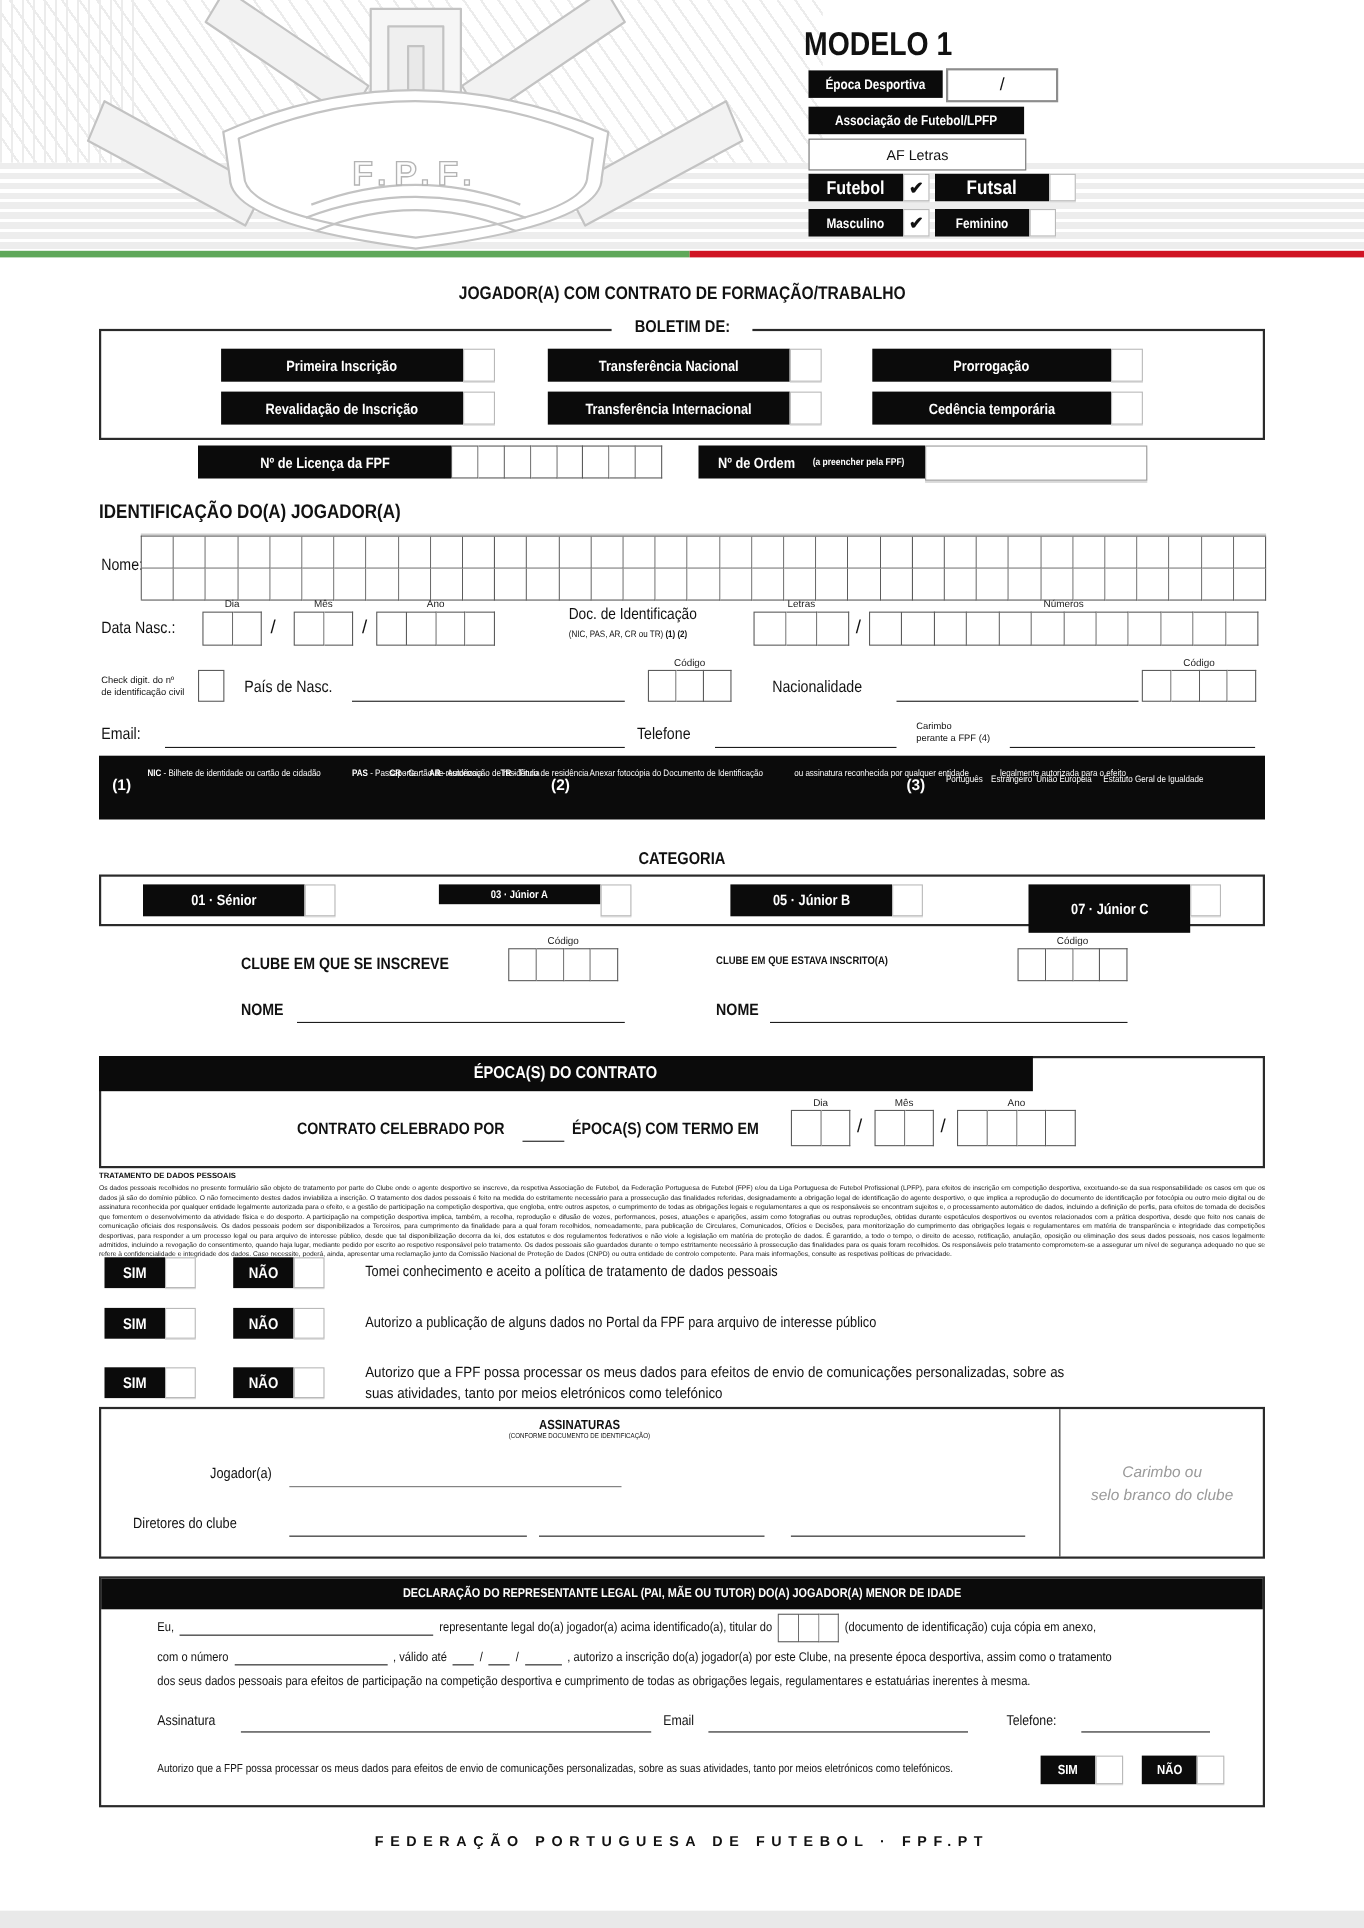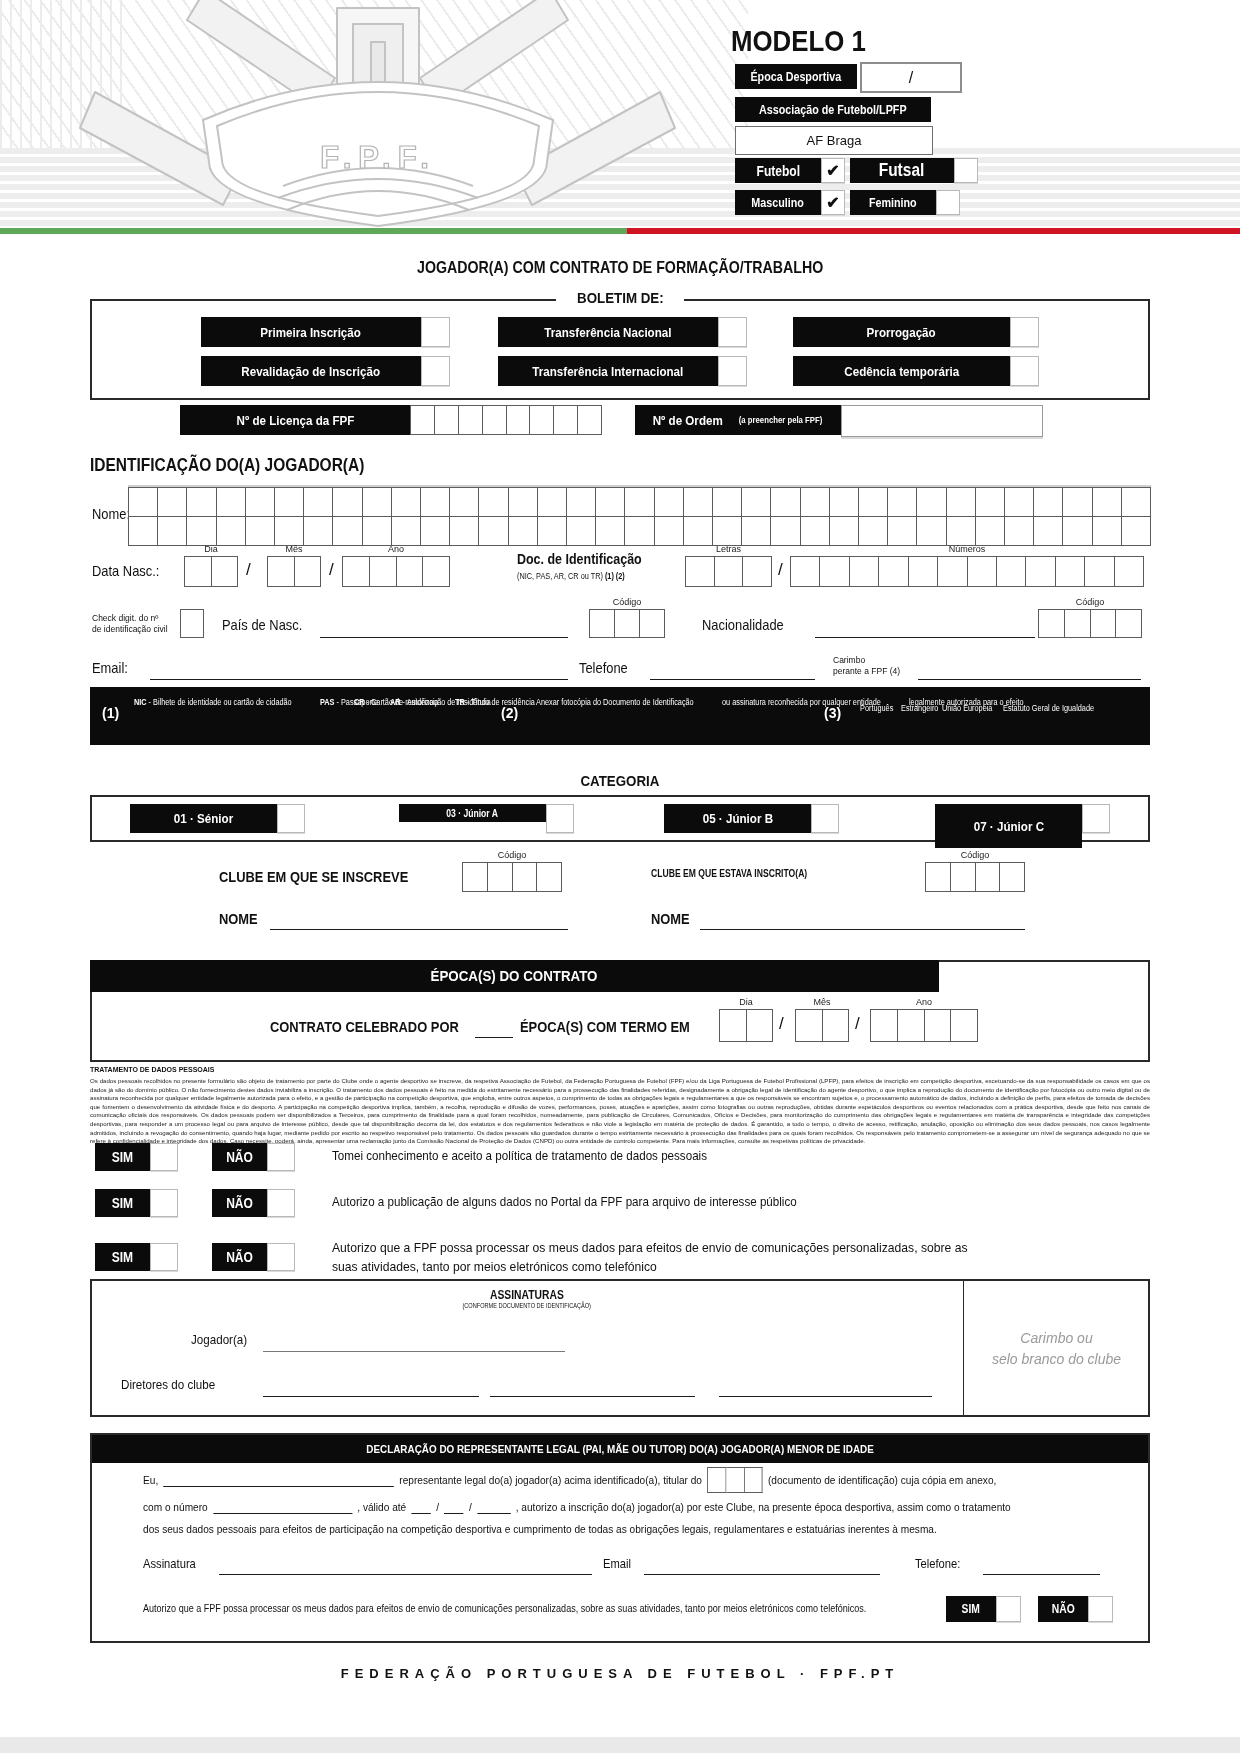--- a/index.html
+++ b/index.html
@@ -66,25 +66,25 @@
     <span class="sqc">Época Desportiva</span>
   </div>
   <div class="abs" style="left:860px;top:62px;width:98px;height:27px;background:#fff;border:2px solid #8d8d8d;display:flex;align-items:center;justify-content:center;font-size:16px">
     <span>/</span>
   </div>
 
   <div class="abs blk" style="left:735px;top:97px;width:196px;height:25px;font-size:12.5px">
     <span class="sqc">Associação de Futebol/LPFP</span>
   </div>
   <div class="abs" style="left:735px;top:126px;width:196px;height:27px;background:#fff;border:1px solid #6f6f6f;display:flex;align-items:center;justify-content:center;font-size:13px">
-    <span>AF Braga</span>
+    <span>AF Letras</span>
   </div>
 
   <div class="abs opt" style="left:735px;top:158px;height:25px">
-    <div class="blk" style="width:86px;height:25px;font-size:14px">
+    <div class="blk" style="width:86px;height:25px;font-size:17px">
         <span class="sqc">Futebol</span>
       </div>
     <div class="chk" style="width:24px;height:25px">
         <span>✔</span>
       </div>
   </div>
   <div class="abs opt" style="left:850px;top:158px;height:25px">
     <div class="blk" style="width:104px;height:25px;font-size:18px">
         <span class="sqc">Futsal</span>
       </div>
@@ -263,21 +263,21 @@
       <div class="cell"></div>
     </div>
   <div class="abs" style="left:329px;top:560px;font-size:17px"><span>/</span></div>
   <div class="abs cellrow" style="left:342px;top:556px;width:108px;height:31px">
       <div class="cell"></div>
       <div class="cell"></div>
       <div class="cell"></div>
       <div class="cell"></div>
     </div>
 
-  <div class="abs" style="left:517px;top:551px;font-size:14.5px;font-weight:700"><span class="sq">Doc. de Identificação</span></div>
+  <div class="abs" style="left:517px;top:551px;font-size:14.5px;font-weight:400"><span class="sq">Doc. de Identificação</span></div>
   <div class="abs" style="left:517px;top:571px;font-size:8.5px">
     <span class="sq"><span>(NIC, PAS, AR, CR ou TR)</span> <b>(1) (2)</b></span>
   </div>
   <div class="abs lbl9" style="left:685px;top:544px;width:87px"><span>Letras</span></div>
   <div class="abs cellrow" style="left:685px;top:556px;width:87px;height:31px">
       <div class="cell"></div>
       <div class="cell"></div>
       <div class="cell"></div>
     </div>
   <div class="abs" style="left:778px;top:560px;font-size:17px"><span>/</span></div>

